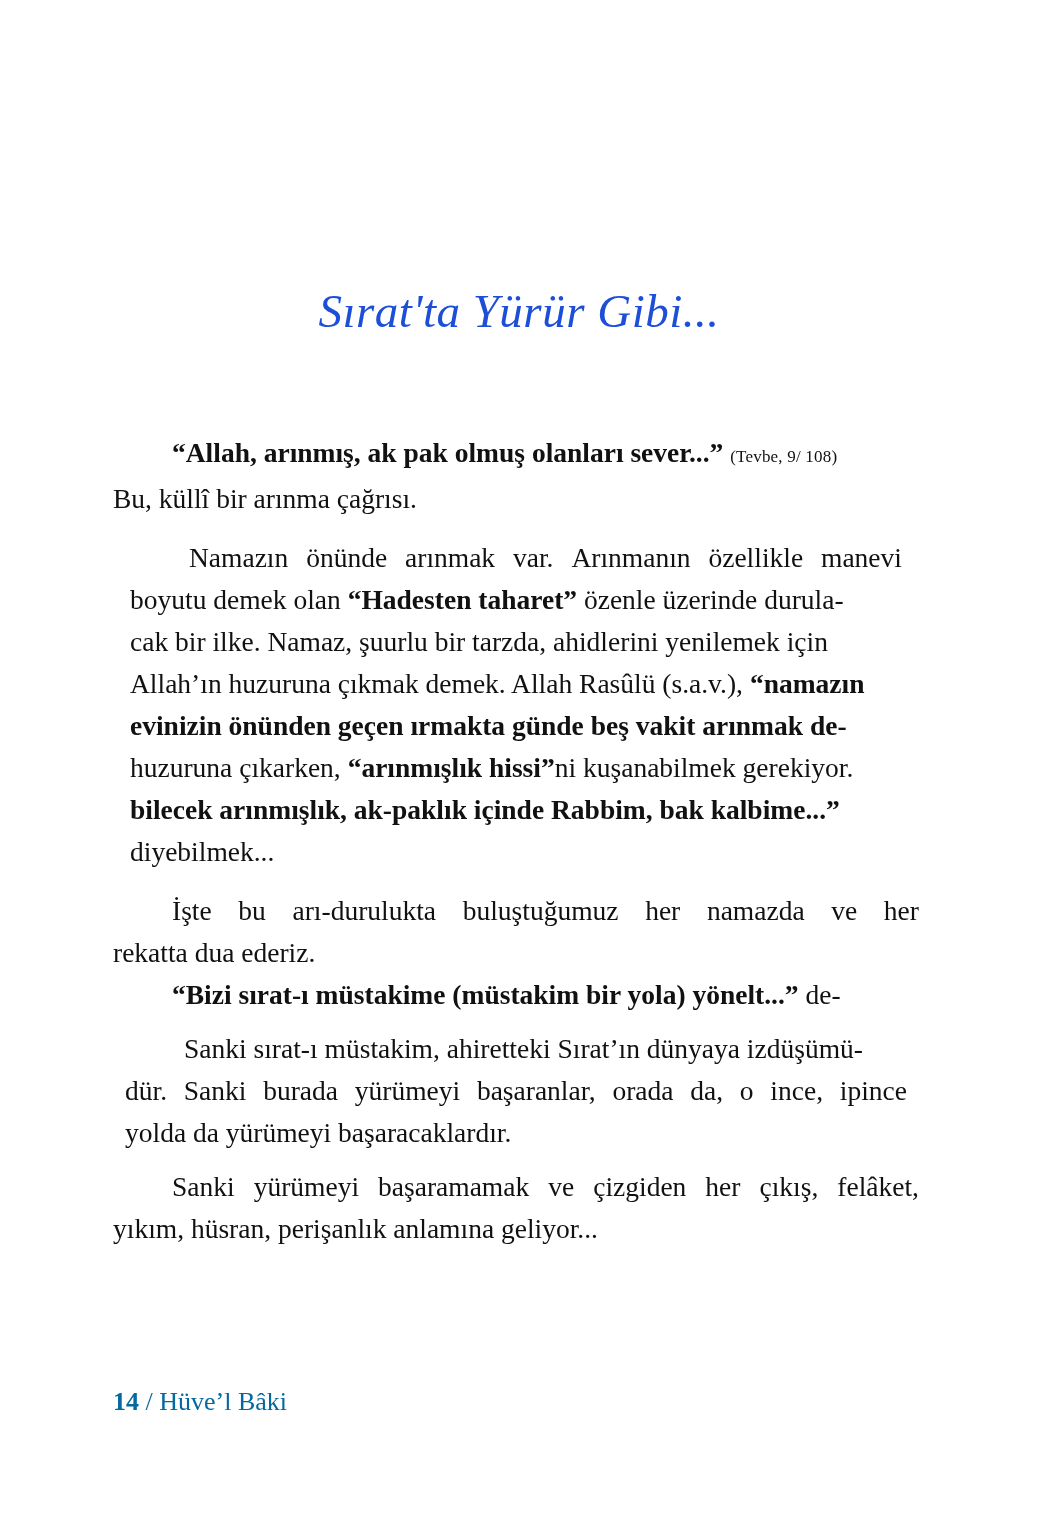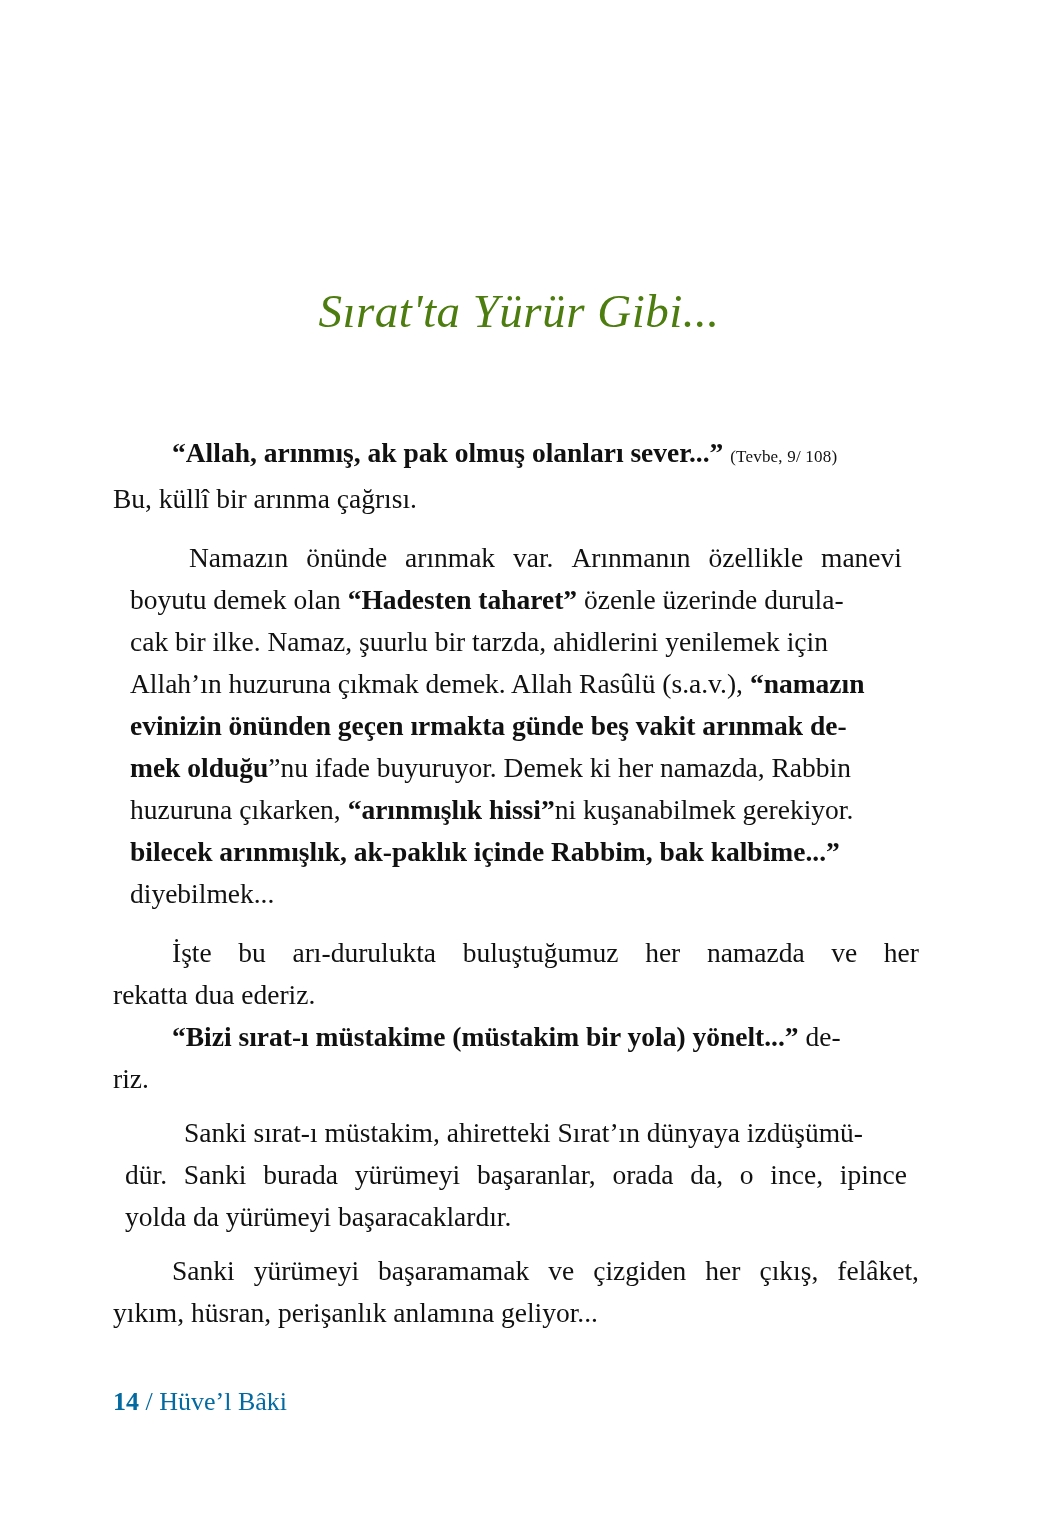--- a/index.html
+++ b/index.html
@@ -25,21 +25,21 @@
     position: absolute;
     top: 253px;
     left: 0;
     width: 1038px;
     text-align: center;
     font-family: "Liberation Serif", "DejaVu Serif", serif;
     font-style: italic;
     font-weight: 400;
     font-size: 47px;
     letter-spacing: 0.5px;
-    color: #4d7c0f;
+    color: #1d4ed8;
     white-space: nowrap;
   }
 
   
   .textblock {
     position: absolute;
     top: 432px;
     left: 113px;
     width: 806px;
   }
@@ -107,21 +107,20 @@
           <span>arınmak</span>
           <span>var.</span>
           <span>Arınmanın</span>
           <span>özellikle</span>
           <span>manevi</span>
         </span>
       <span class="ln"><span>boyutu demek olan </span><span class="b">“Hadesten taharet”</span><span> özenle üzerinde durula-</span></span>
       <span class="ln">cak bir ilke. Namaz, şuurlu bir tarzda, ahidlerini yenilemek için</span>
       <span class="ln"><span>Allah’ın huzuruna çıkmak demek. Allah Rasûlü (s.a.v.), </span><span class="b">“namazın</span></span>
       <span class="ln b">evinizin önünden geçen ırmakta günde beş vakit arınmak de-</span>
-      <span class="ln"><span class="b">mek olduğu</span><span>”nu ifade buyuruyor. Demek ki her namazda, Rabbin</span></span>
       <span class="ln"><span>huzuruna çıkarken, </span><span class="b">“arınmışlık hissi”</span><span>ni kuşanabilmek gerekiyor.</span></span>
       <span class="ln b">bilecek arınmışlık, ak-paklık içinde Rabbim, bak kalbime...”</span>
       <span class="ln">diyebilmek...</span>
     </p>
 
     <p class="para" style="margin:0;">
       <span class="ln j indent">
           <span>İşte</span>
           <span>bu</span>
           <span>arı-durulukta</span>
@@ -129,21 +128,20 @@
           <span>her</span>
           <span>namazda</span>
           <span>ve</span>
           <span>her</span>
         </span>
       <span class="ln">rekatta dua ederiz.</span>
     </p>
 
     <p class="para" style="margin:0;">
       <span class="ln indent"><span class="b">“Bizi sırat-ı müstakime (müstakim bir yola) yönelt...”</span><span> de-</span></span>
-      <span class="ln">riz.</span>
     </p>
 
     <p class="para" style="margin:12px;">
       <span class="ln indent">Sanki sırat-ı müstakim, ahiretteki Sırat’ın dünyaya izdüşümü-</span>
       <span class="ln j">
           <span>dür.</span>
           <span>Sanki</span>
           <span>burada</span>
           <span>yürümeyi</span>
           <span>başaranlar,</span>

